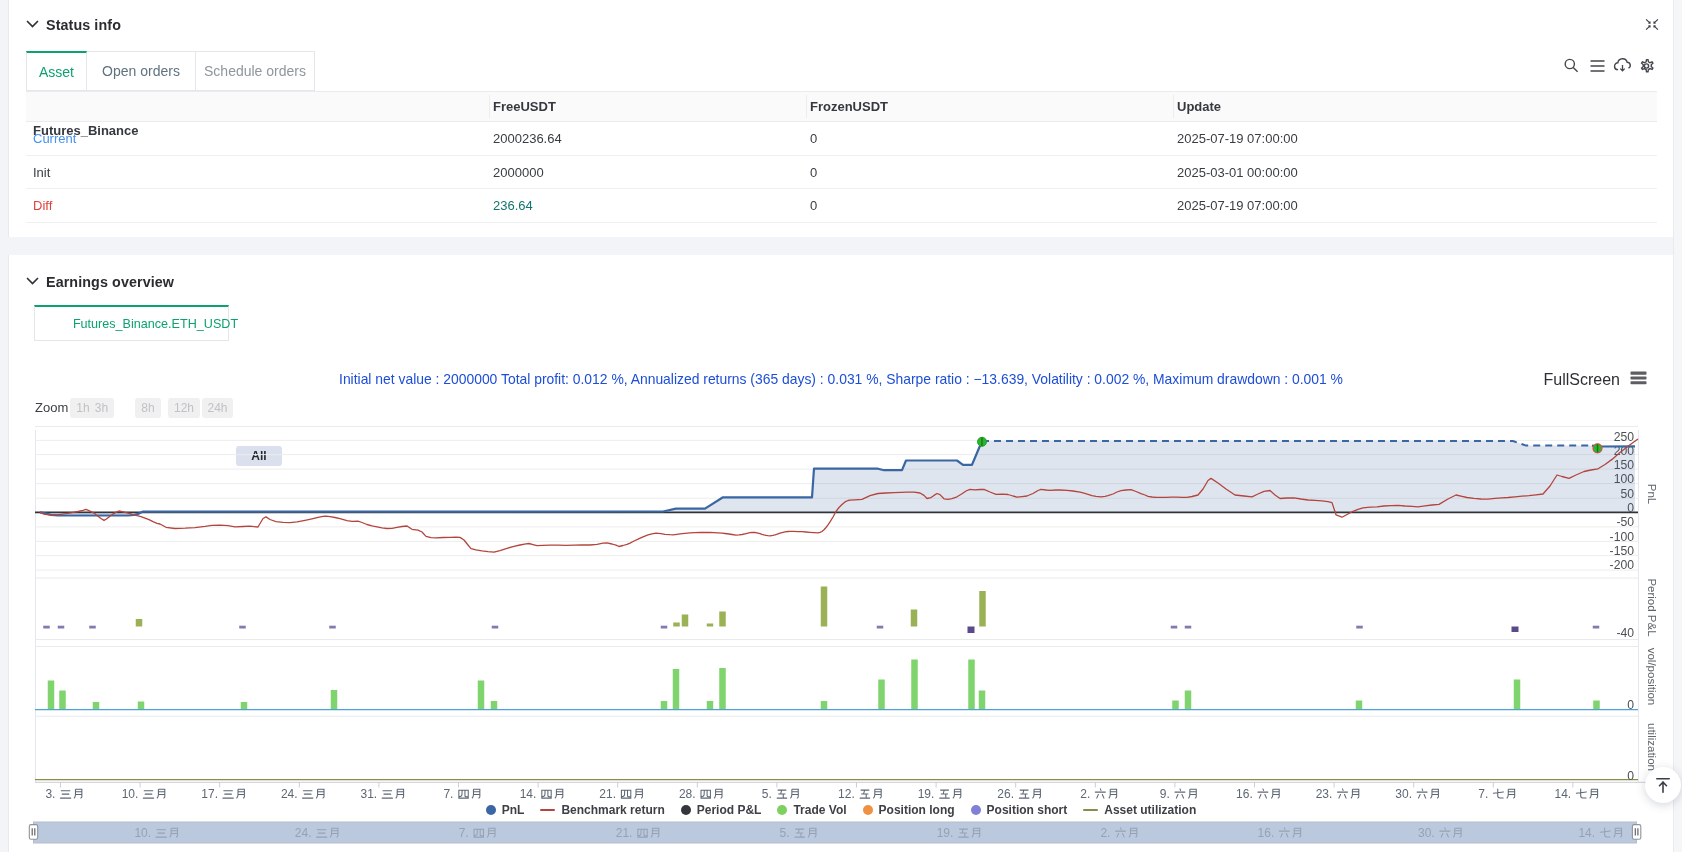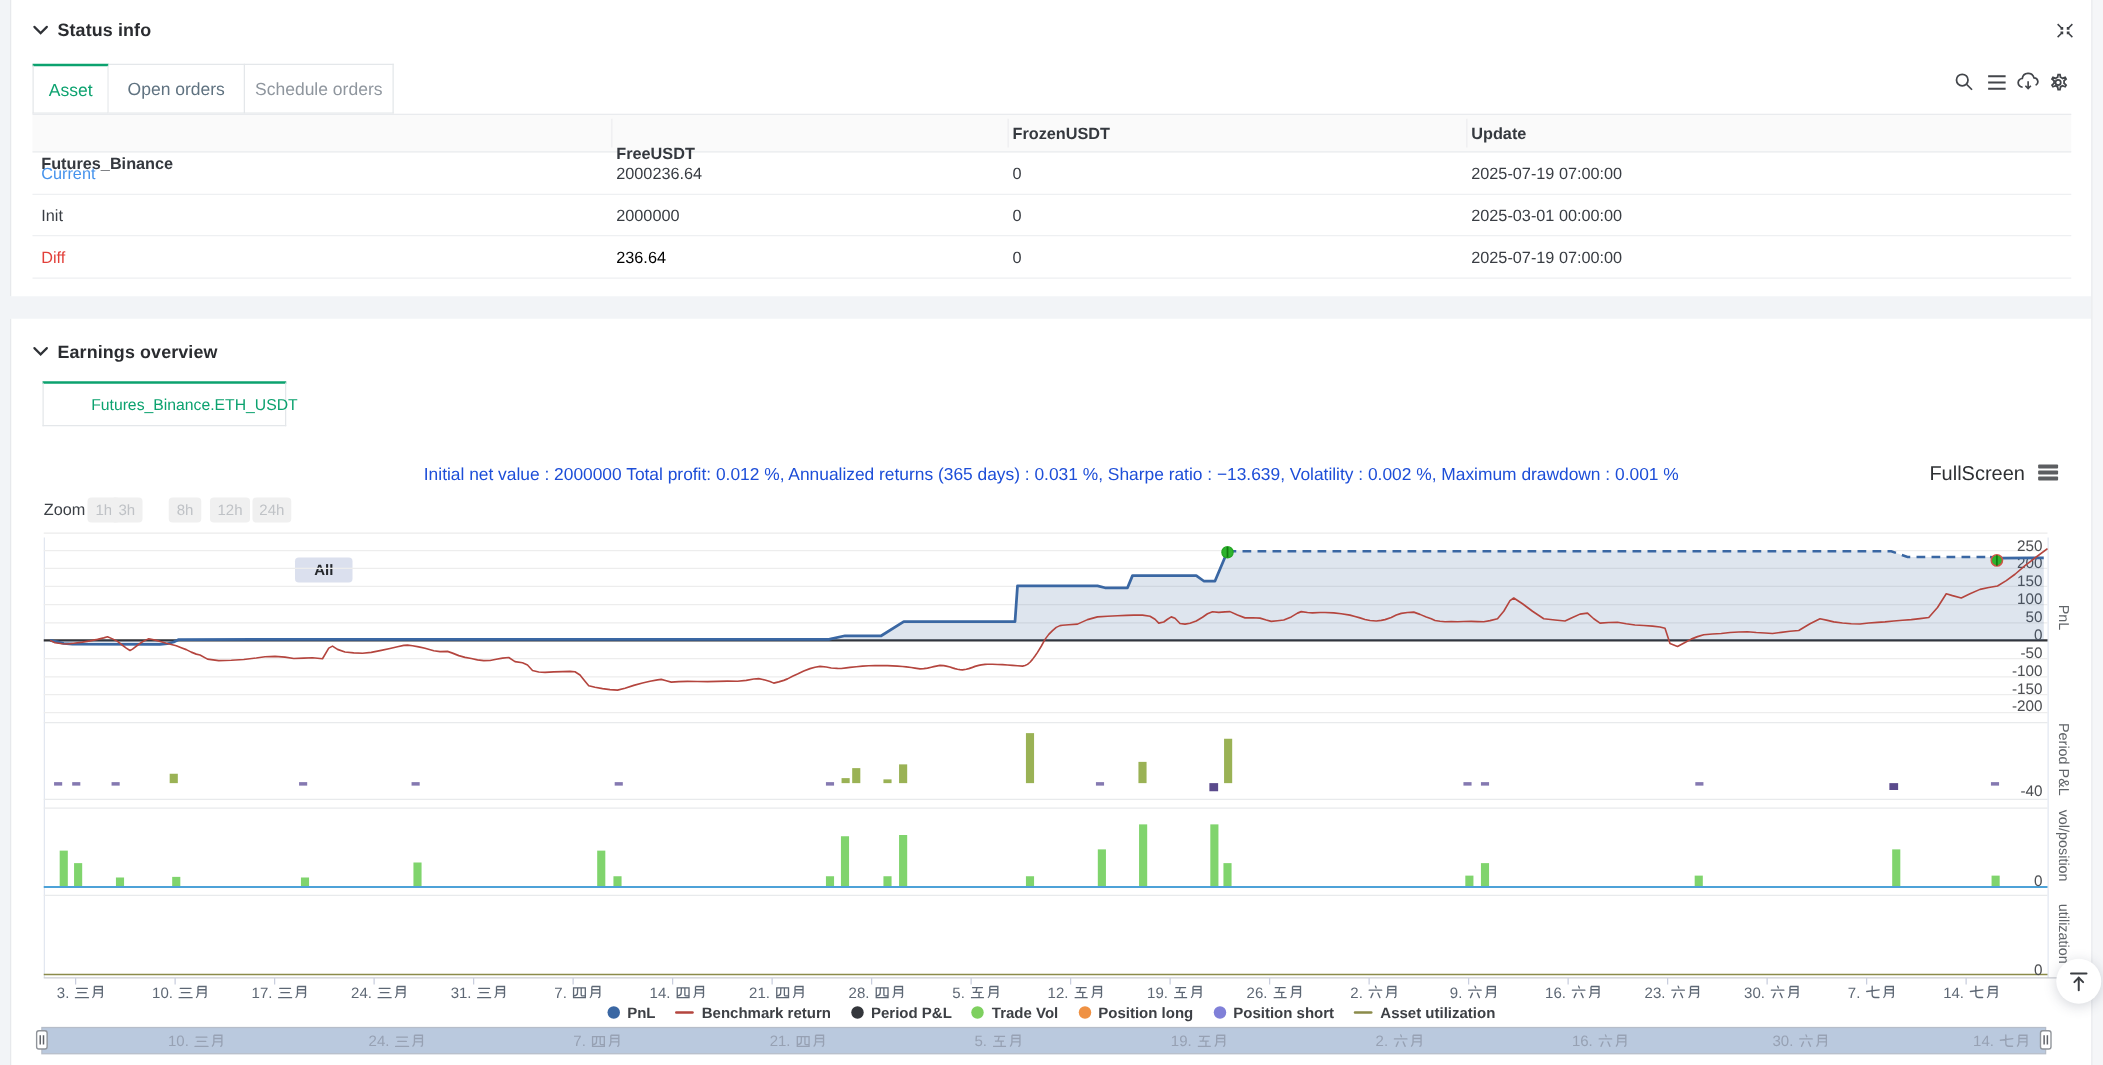--- a/index.html
+++ b/index.html
@@ -60,36 +60,36 @@
    <path d="M83.5 2.6 l1.5 0 l0.4 2.2 a4.9 4.9 0 0 1 1.6 0.9 l2.1 -0.8 l0.8 1.3 l-1.7 1.5 a4.9 4.9 0 0 1 0 1.9 l1.7 1.5 l-0.8 1.3 l-2.1 -0.8 a4.9 4.9 0 0 1 -1.6 0.9 l-0.4 2.2 l-1.5 0 l-0.4 -2.2 a4.9 4.9 0 0 1 -1.6 -0.9 l-2.1 0.8 l-0.8 -1.3 l1.7 -1.5 a4.9 4.9 0 0 1 0 -1.9 l-1.7 -1.5 l0.8 -1.3 l2.1 0.8 a4.9 4.9 0 0 1 1.6 -0.9 z"></path>
   </g>
  </g>
   </svg>
 
 <div class="abs" style="left:25.5px; top:91px; width:1631.5px; height:31px; background:#fafafa; border-top:1px solid #e9ebee; border-bottom:1px solid #e9ebee;"></div>
 <div class="abs" style="left:488.5px; top:95px; width:1px; height:23px; background:#ededf0;"></div>
 <div class="abs" style="left:805.5px; top:95px; width:1px; height:23px; background:#ededf0;"></div>
 <div class="abs" style="left:1172.5px; top:95px; width:1px; height:23px; background:#ededf0;"></div>
 <div class="cell hcell" style="left:33px; top:91px; height:31px;margin-top:24px;">Futures_Binance</div>
-<div class="cell hcell" style="left:493px; top:107px; height:31px;">FreeUSDT</div>
+<div class="cell hcell" style="left:493px; top:91px; height:31px;">FreeUSDT</div>
 <div class="cell hcell" style="left:810px; top:91px; height:31px;">FrozenUSDT</div>
 <div class="cell hcell" style="left:1177px; top:91px; height:31px;">Update</div>
 <div class="abs" style="left:25.5px; top:122px; width:1631.5px; height:33.5px; border-bottom:1px solid #eef0f2;"></div>
 <div class="cell" style="left:33px; top:122px; height:33.5px; color:#4693ec;">Current</div>
 <div class="cell" style="left:493px; top:122px; height:33.5px; color:#393d43;">2000236.64</div>
 <div class="cell" style="left:810px; top:122px; height:33.5px; color:#393d43;">0</div>
 <div class="cell" style="left:1177px; top:122px; height:33.5px; color:#393d43;">2025-07-19 07:00:00</div>
 <div class="abs" style="left:25.5px; top:155.5px; width:1631.5px; height:33.5px; border-bottom:1px solid #eef0f2;"></div>
 <div class="cell" style="left:33px; top:155.5px; height:33.5px; color:#393d43;">Init</div>
 <div class="cell" style="left:493px; top:155.5px; height:33.5px; color:#393d43;">2000000</div>
 <div class="cell" style="left:810px; top:155.5px; height:33.5px; color:#393d43;">0</div>
 <div class="cell" style="left:1177px; top:155.5px; height:33.5px; color:#393d43;">2025-03-01 00:00:00</div>
 <div class="abs" style="left:25.5px; top:189px; width:1631.5px; height:33.5px; border-bottom:1px solid #eef0f2;"></div>
 <div class="cell" style="left:33px; top:189px; height:33.5px; color:#e2403a;">Diff</div>
-<div class="cell" style="left:493px; top:189px; height:33.5px; color:#000000;">236.64</div>
+<div class="cell" style="left:493px; top:189px; height:33.5px; color:#0f766e;">236.64</div>
 <div class="cell" style="left:810px; top:189px; height:33.5px; color:#393d43;">0</div>
 <div class="cell" style="left:1177px; top:189px; height:33.5px; color:#393d43;">2025-07-19 07:00:00</div>
 
 <svg class="abs" style="left:26px; top:277px;" width="13" height="9" viewBox="0 0 13 9">
  <path d="M1.5 1.5 L6.5 6.5 L11.5 1.5" fill="none" stroke="#2f3237" stroke-width="1.7" stroke-linecap="round"></path>
   </svg>
 <div class="abs sechead" style="left:46px; top:274px;">Earnings overview</div>
 <div class="tab first active" style="left:34px; top:305px; width:195px; height:36px; font-size:12.6px;padding-left:48px;">Futures_Binance.ETH_USDT</div>
 <div class="abs" style="left:0; top:371px; width:1682px; text-align:center; font-size:13.9px; color:#1d4ed8;">Initial net value : 2000000 Total profit: 0.012 %, Annualized returns (365 days) : 0.031 %, Sharpe ratio : −13.639, Volatility : 0.002 %, Maximum drawdown : 0.001 %</div>
 <div class="abs" style="left:1520px; top:371px; width:100px; text-align:right; font-size:16px; color:#2e3033;">FullScreen</div>

